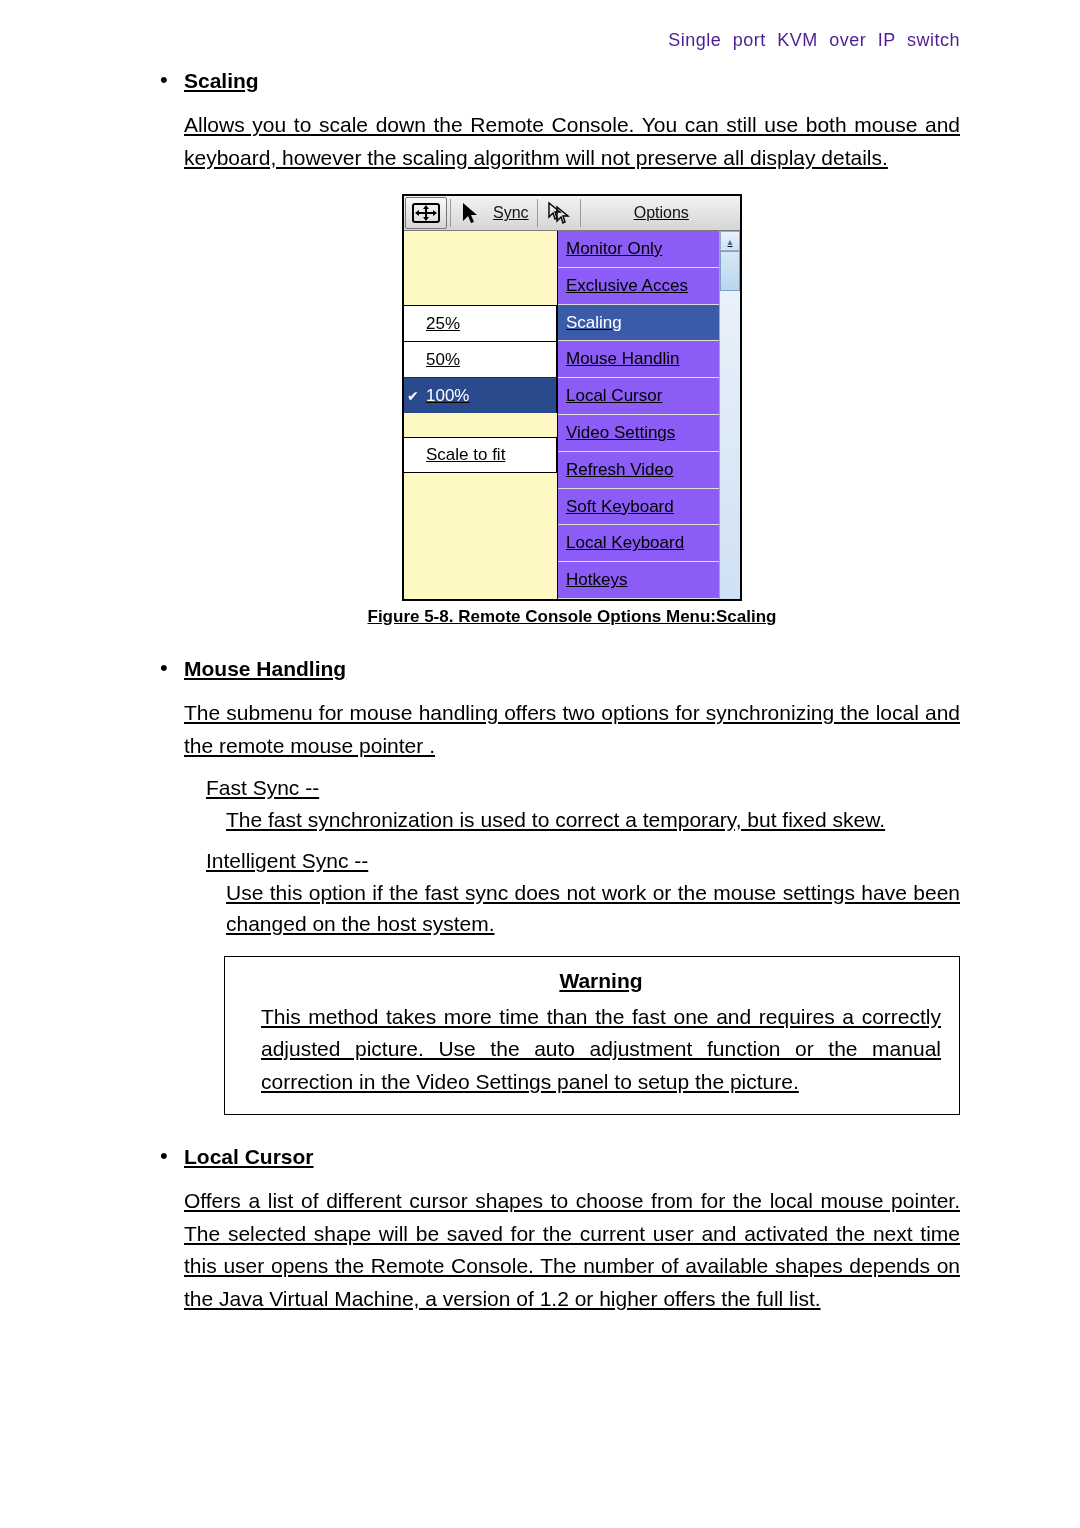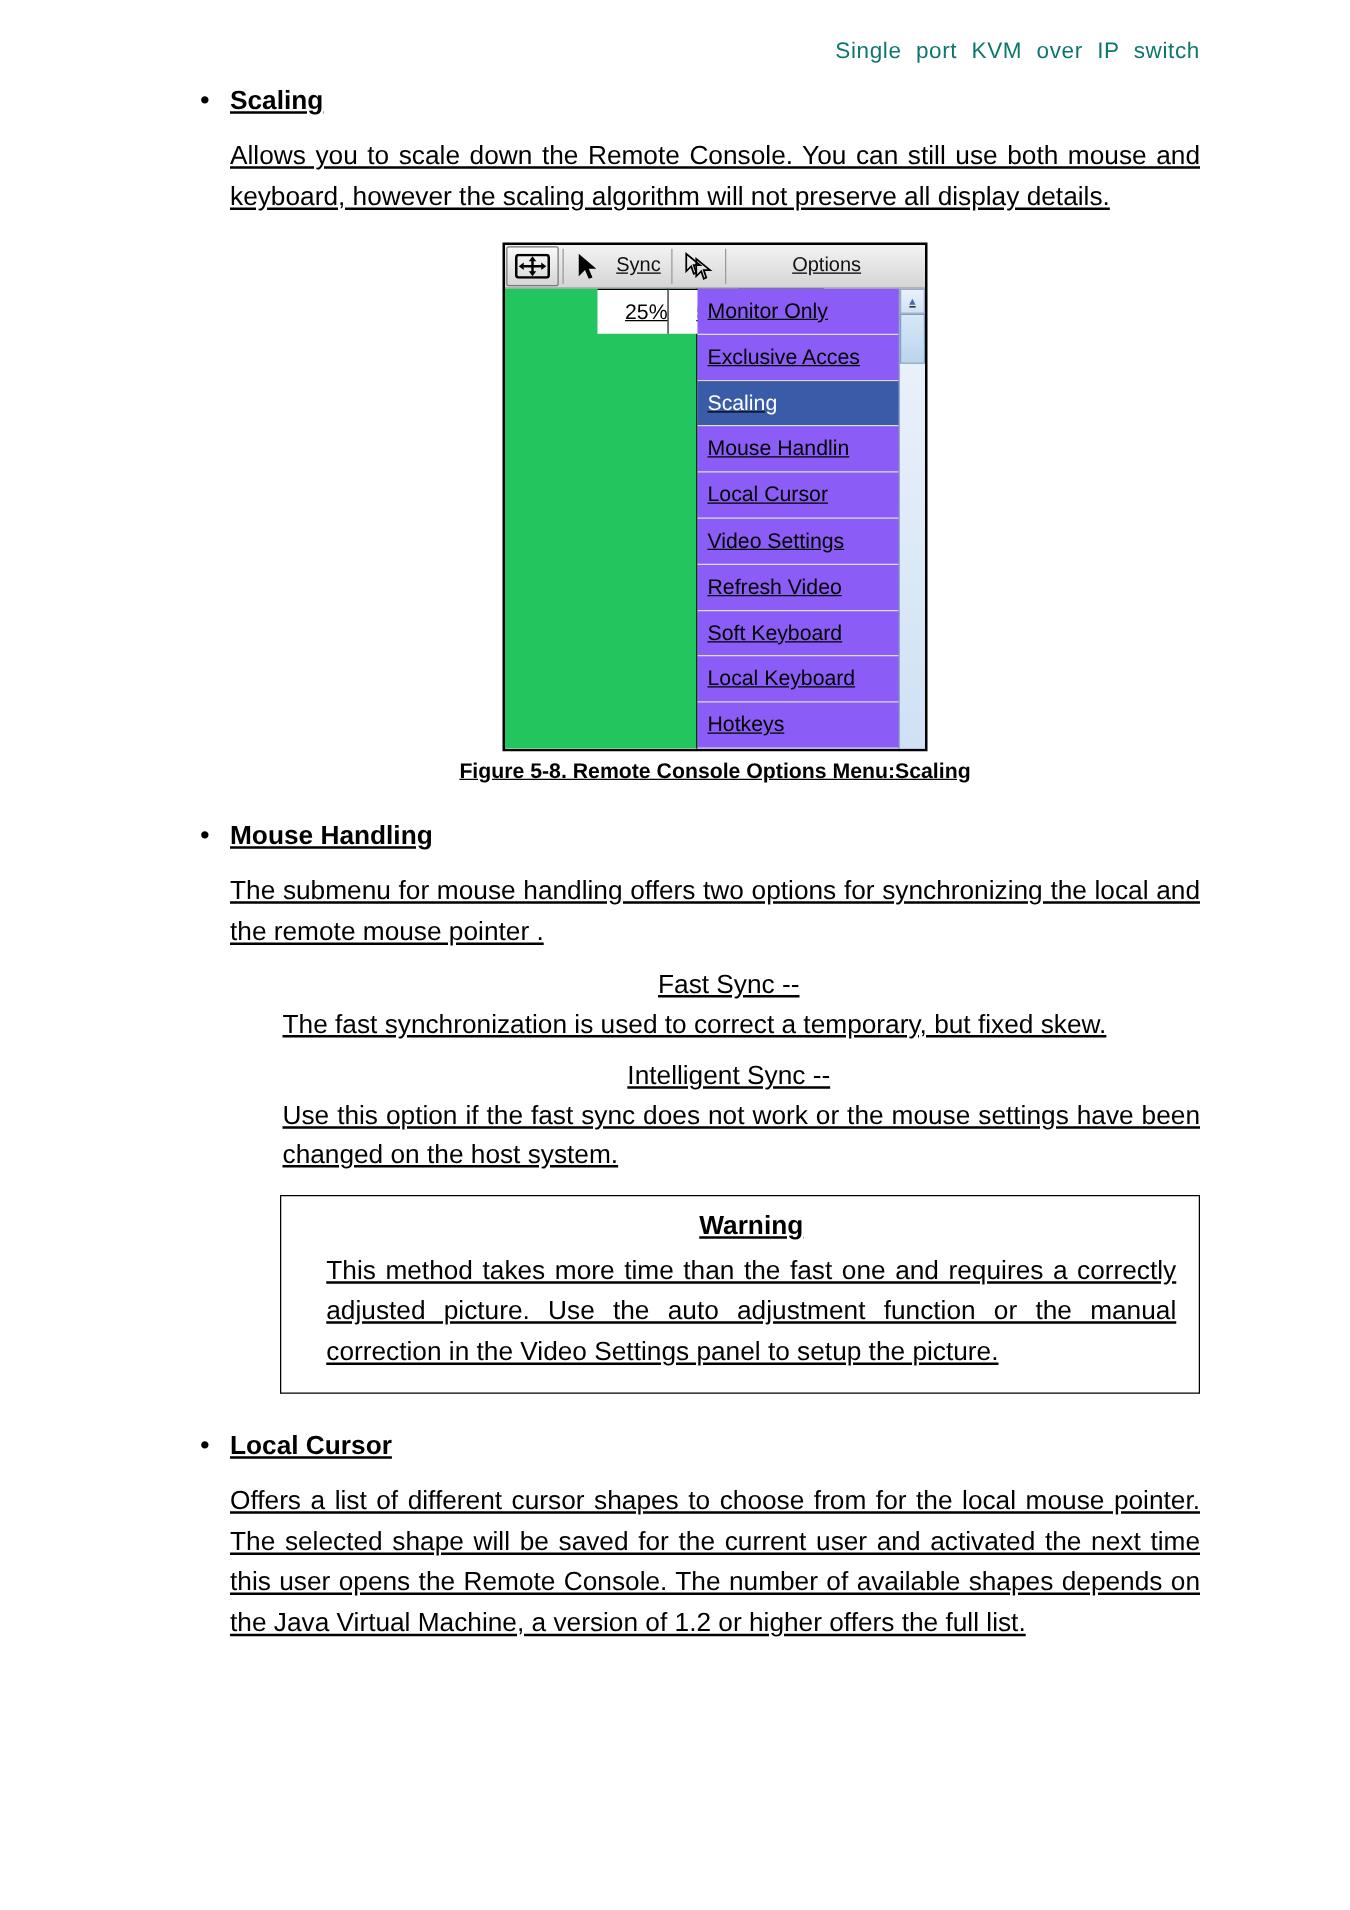--- a/index.html
+++ b/index.html
@@ -14,21 +14,21 @@
     min-height: 1528px;
     box-sizing: border-box;
     padding: 30px 120px 60px 160px;
     position: relative;
   }
   .doc-header {
     text-align: right;
     font-size: 18px;
     letter-spacing: 0.5px;
     word-spacing: 6px;
-    color: #0f766e;
+    color: #4c1d95;
     margin-bottom: 18px;
   }
   ul.top-list {
     list-style: none;
     margin: 0;
     padding: 0;
     text-decoration: underline;
   }
   ul.top-list > li {
     position: relative;
@@ -108,23 +108,23 @@
     align-items: center;
   }
   .icon-drag svg, .icon-cursor svg, .icon-cursor2 svg { display:block; }
   .rc-body {
     display: flex;
     height: 368px;
     background: #fff;
   }
   .rc-submenu {
     width: 154px;
-    background: #22c55e;
-    display: flex;
-    flex-direction: row;
+    background: #fef9c3;
+    display: flex;
+    flex-direction: column;
     border-right: 1px solid #000;
     box-sizing: border-box;
   }
   .sub-spacer-top { flex: 0 0 74px; }
   .sub-item {
     height: 36px;
     background: #fff;
     border-top: 1px solid #000;
     border-right: 1px solid #000;
     box-sizing: border-box;
@@ -198,21 +198,21 @@
     margin: 0;
     box-sizing: border-box;
   }
   .scroll-track { flex:1; }
   
   .def-block {
     margin-left: 22px;
     font-size: 21px;
     line-height: 1.5;
   }
-  .def-title { margin-top: 10px; text-align: center; }
+  .def-title { margin-top: 10px; }
   .def-body {
     margin-left: 20px;
     text-align: justify;
   }
   .warning-box {
     border: 1px solid #000;
     margin: 16px 0 10px 40px;
     padding: 12px 18px 16px 36px;
     box-sizing: border-box;
   }

